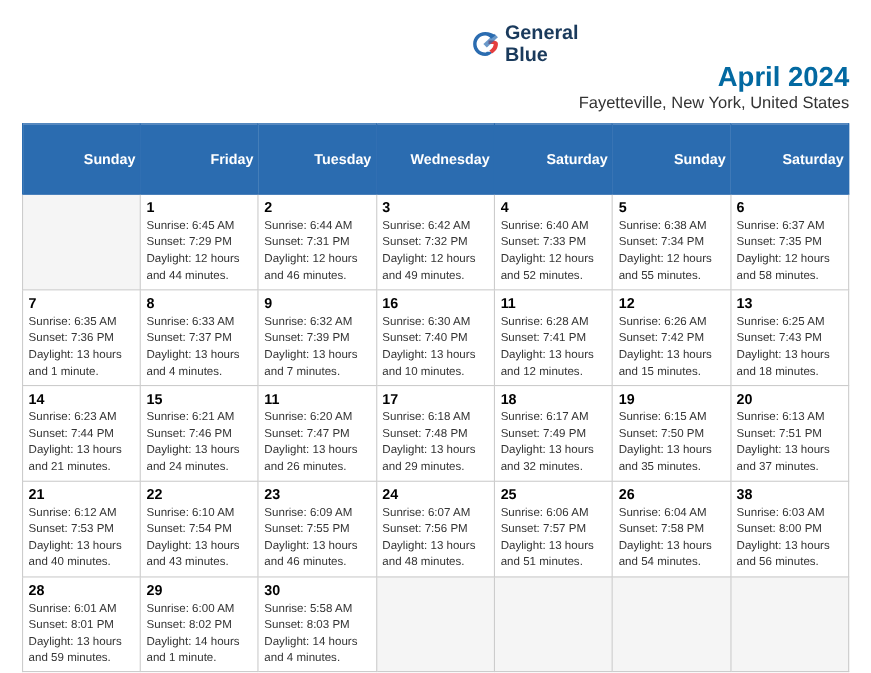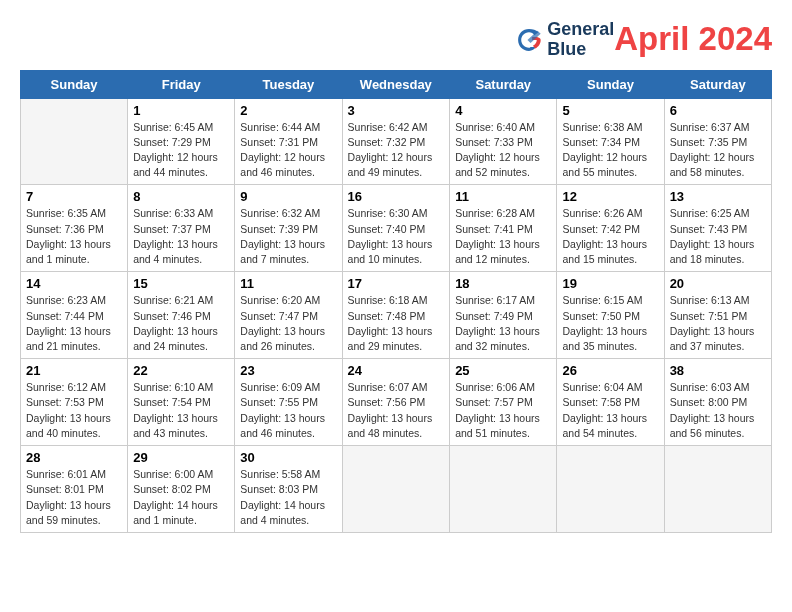--- a/index.html
+++ b/index.html
@@ -31,38 +31,39 @@
       display: block;
     }
     .logo-icon {
       width: 28px;
       height: 28px;
     }
     .title-block {
       text-align: right;
     }
     .month-title {
-      font-size: 33px;
-      font-weight: bold;
-      color: #ef4444;
+      font-size: 25px;
+      font-weight: bold;
+      color: #0369a1;
+      margin-top: 36px;
     }
     .subtitle {
       font-size: 15px;
       color: #333;
     }
     table {
       width: 100%;
       border-collapse: collapse;
       font-size: 11px;
     }
     thead tr th {
       background-color: #2b6cb0;
       color: #fff;
-      padding: 6px 4px;
-      text-align: center;
+      padding: 24px 4px;
+      text-align: right;
       font-size: 13px;
       font-weight: bold;
       border: 1px solid #2b6cb0;
     }
     tbody tr td {
       border: 1px solid #ccc;
       vertical-align: top;
       padding: 4px 5px;
       width: 108px;
       min-height: 80px;
@@ -101,20 +102,21 @@
       <path d="M28 14 L22 14 L22 18 L28 18 C28 21 26 24 23 25.5 L26 29 C30 27 33 23 33 18 C33 16.5 32.5 15 28 14Z" fill="#e53e3e"></path>
       <path d="M29 6 L33 10 L20 22 L16 18 Z" fill="#2b6cb0" opacity="0.7"></path>
     </svg>
     <div class="logo-text">
       <span>General</span>
       <span>Blue</span>
     </div>
   </div>
   <div class="title-block">
     <div class="month-title">April 2024</div>
+    <div class="subtitle">Fayetteville, New York, United States</div>
   </div>
 </div>
 
 <table>
   <thead>
     <tr>
     <th>Sunday</th>
         <th>Friday</th>
         <th>Tuesday</th>
         <th>Wednesday</th>

